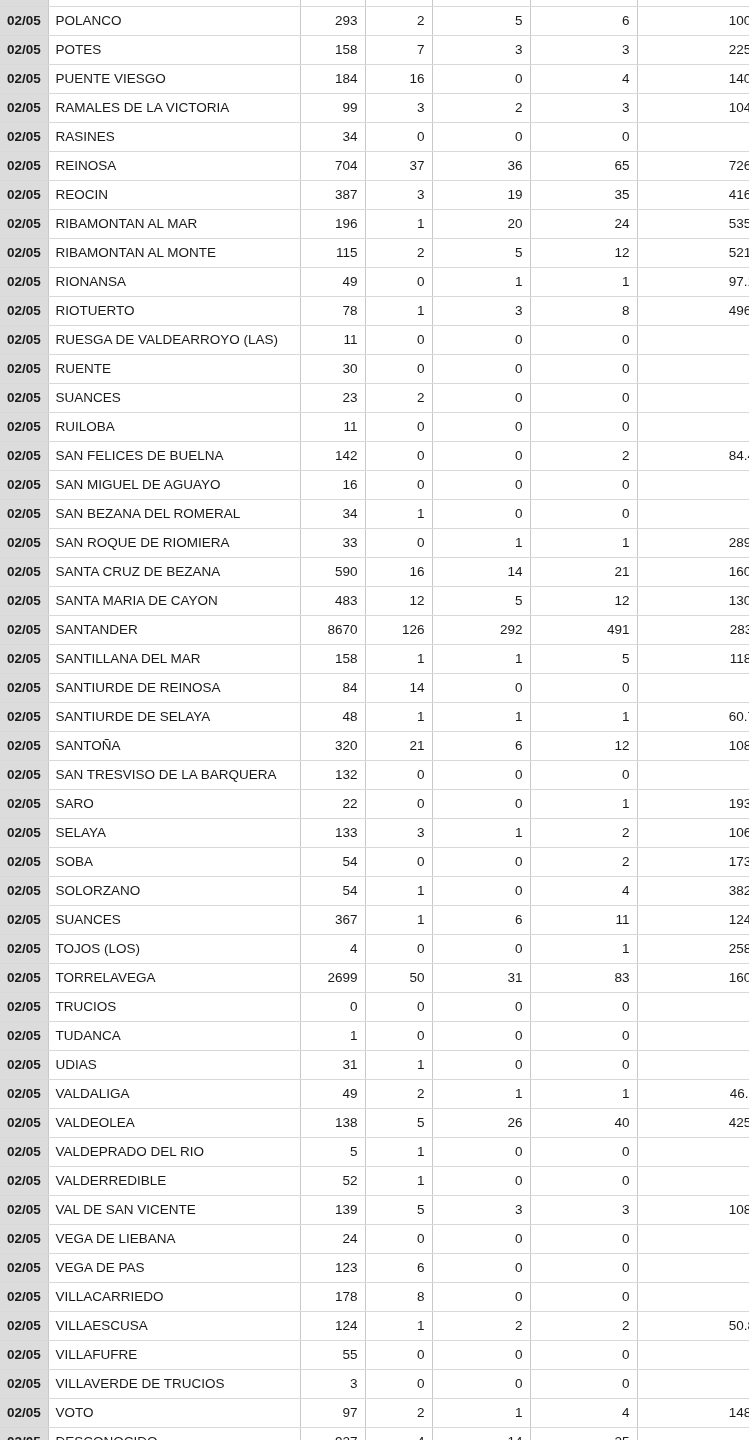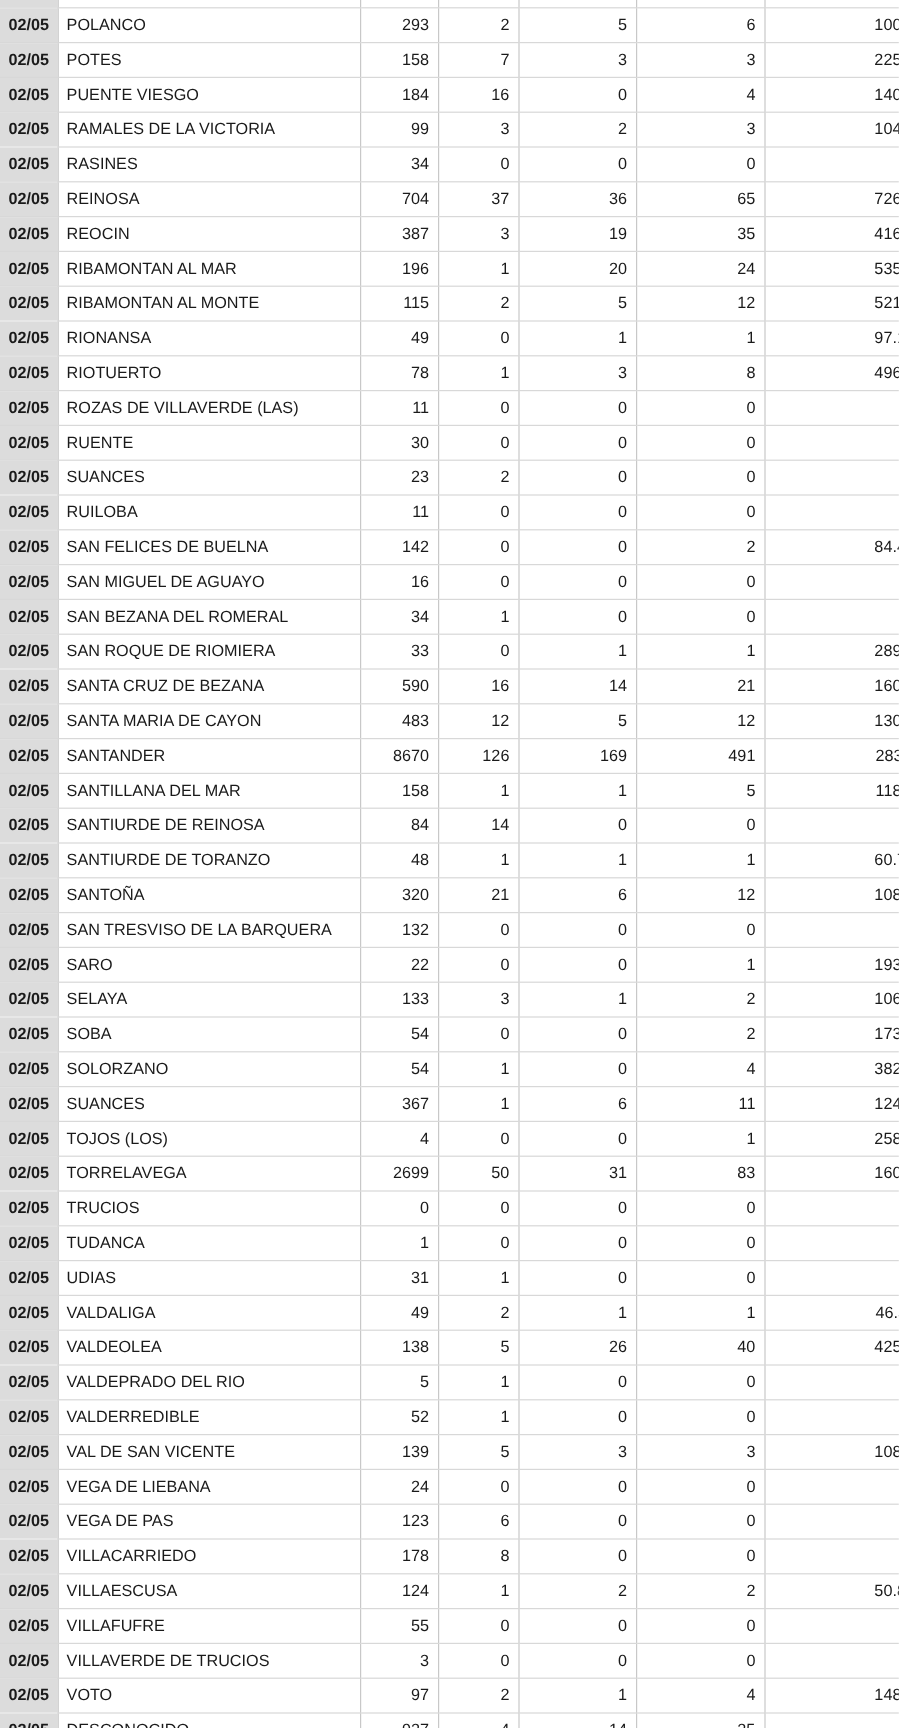--- a/index.html
+++ b/index.html
@@ -209,21 +209,21 @@
           <td class="cell-date">02/05</td>
           <td class="cell-name">RIOTUERTO</td>
           <td class="cell-num">78</td>
           <td class="cell-num">1</td>
           <td class="cell-num">3</td>
           <td class="cell-num">8</td>
           <td class="cell-rate">496.585971446</td>
         </tr>
         <tr>
           <td class="cell-date">02/05</td>
-          <td class="cell-name">ROZAS DE VILLAVERDE (LAS)</td>
+          <td class="cell-name">RUESGA DE VALDEARROYO (LAS)</td>
           <td class="cell-num">11</td>
           <td class="cell-num">0</td>
           <td class="cell-num">0</td>
           <td class="cell-num">0</td>
           <td class="cell-rate">0</td>
         </tr>
         <tr>
           <td class="cell-date">02/05</td>
           <td class="cell-name">RUENTE</td>
           <td class="cell-num">30</td>
@@ -302,21 +302,21 @@
           <td class="cell-num">12</td>
           <td class="cell-num">5</td>
           <td class="cell-num">12</td>
           <td class="cell-rate">130.904330751</td>
         </tr>
         <tr>
           <td class="cell-date">02/05</td>
           <td class="cell-name">SANTANDER</td>
           <td class="cell-num">8670</td>
           <td class="cell-num">126</td>
-          <td class="cell-num">169</td>
+          <td class="cell-num">292</td>
           <td class="cell-num">491</td>
           <td class="cell-rate">283.201153568</td>
         </tr>
         <tr>
           <td class="cell-date">02/05</td>
           <td class="cell-name">SANTILLANA DEL MAR</td>
           <td class="cell-num">158</td>
           <td class="cell-num">1</td>
           <td class="cell-num">1</td>
           <td class="cell-num">5</td>
@@ -326,21 +326,21 @@
           <td class="cell-date">02/05</td>
           <td class="cell-name">SANTIURDE DE REINOSA</td>
           <td class="cell-num">84</td>
           <td class="cell-num">14</td>
           <td class="cell-num">0</td>
           <td class="cell-num">0</td>
           <td class="cell-rate">0</td>
         </tr>
         <tr>
           <td class="cell-date">02/05</td>
-          <td class="cell-name">SANTIURDE DE TORANZO</td>
+          <td class="cell-name">SANTIURDE DE SELAYA</td>
           <td class="cell-num">48</td>
           <td class="cell-num">1</td>
           <td class="cell-num">1</td>
           <td class="cell-num">1</td>
           <td class="cell-rate">60.7533414337</td>
         </tr>
         <tr>
           <td class="cell-date">02/05</td>
           <td class="cell-name">SANTOÑA</td>
           <td class="cell-num">320</td>

